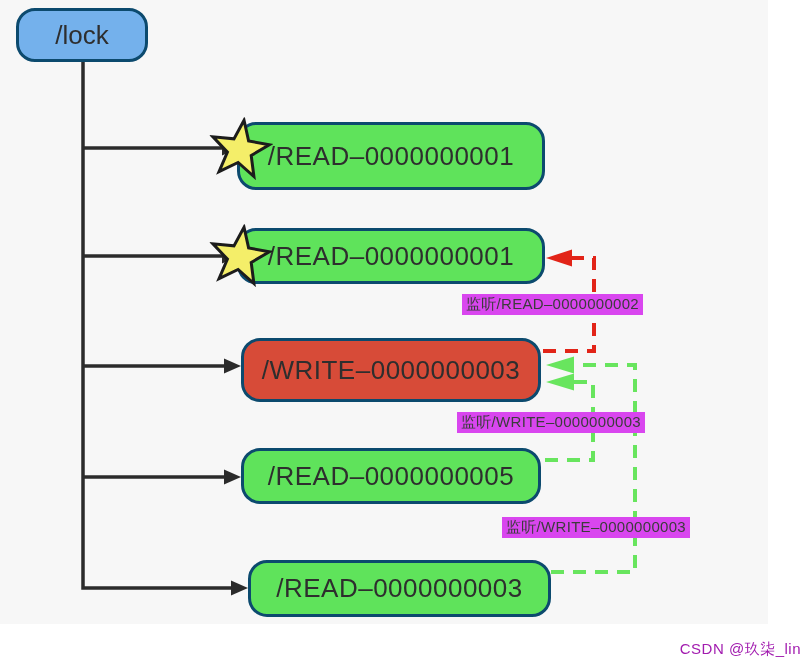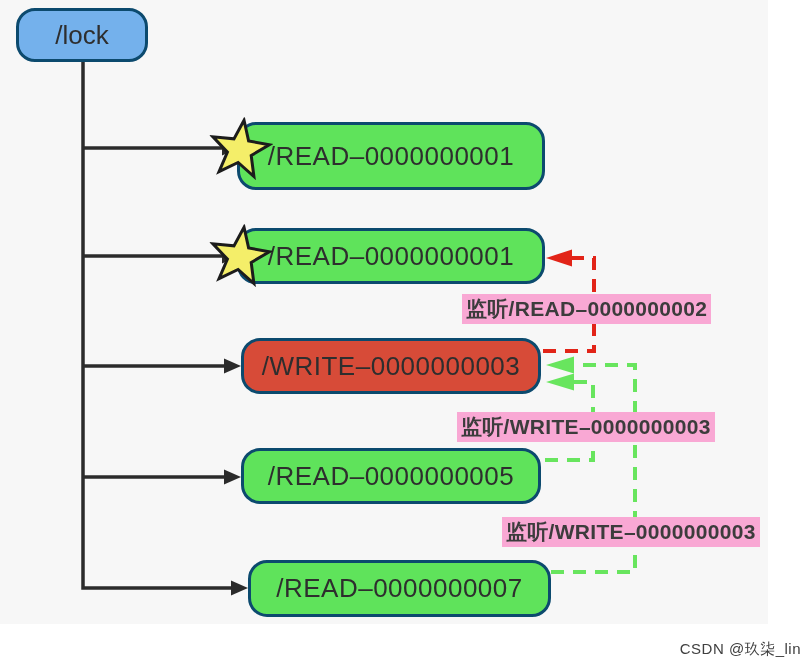--- a/index.html
+++ b/index.html
@@ -9,33 +9,33 @@
   #connectors{position:absolute;left:0;top:0;z-index:1;}
   .node{position:absolute;box-sizing:border-box;border:3px solid #0c4a6e;border-radius:19px;
         display:flex;align-items:center;justify-content:center;z-index:2;
         font-size:26px;letter-spacing:0.5px;color:#2e2e2e;white-space:nowrap;}
   .node.green{background:#5fe35b;}
   .node.red{background:#d74b38;}
   .node.blue{background:#74b1ec;}
   #node-root{left:16px;top:8px;width:132px;height:54px;font-size:26px;letter-spacing:0;}
   #node-1{left:237px;top:122px;width:308px;height:68px;}
   #node-2{left:237px;top:228px;width:308px;height:56px;}
-  #node-3{left:241px;top:338px;width:300px;height:56px;}
+  #node-3{left:241px;top:338px;width:300px;height:64px;}
   #node-4{left:241px;top:448px;width:300px;height:56px;}
   #node-5{left:248px;top:560px;width:303px;height:57px;}
   .star{position:absolute;width:64px;height:64px;z-index:3;transform:rotate(8deg);}
   #star-1{left:208px;top:117px;}
   #star-2{left:208px;top:224px;}
-  .watch-label{position:absolute;z-index:4;background:#f9a8d4;color:#3c3c3c;
-               font-size:21px;letter-spacing:0.3px;padding:1px 4px;white-space:nowrap;font-weight:bold;}
+  .watch-label{position:absolute;z-index:4;background:#d946ef;color:#3c3c3c;
+               font-size:15px;letter-spacing:0.3px;padding:1px 4px;white-space:nowrap;}
   #watch-label-0{left:462px;top:294px;}
   #watch-label-1{left:457px;top:412px;}
   #watch-label-2{left:502px;top:517px;}
   #watermark{position:absolute;right:4px;top:640px;width:300px;text-align:right;
-             font-size:15px;color:#404040;letter-spacing:0.5px;z-index:4;}
+             font-size:15px;color:#a21caf;letter-spacing:0.5px;z-index:4;}
 </style>
 </head>
 <body>
 
 <div id="stage">
   <div id="canvas-bg"></div>
 
   <svg id="connectors" width="805" height="668" viewBox="0 0 805 668">
 
     <g stroke="#2b2b2b" stroke-width="3.5" fill="none">
@@ -67,21 +67,21 @@
       <path d="M551,572 H635 V365 H574" fill="none" stroke="#68e55e" stroke-width="4" stroke-dasharray="13 9"></path>
       <polygon points="574,356.5 546,365 574,373.5" fill="#68e55e"></polygon>
     </g>
   </svg>
 
   <div class="node blue" id="node-root">/lock</div>
   <div class="node green" id="node-1">/READ–0000000001</div>
   <div class="node green" id="node-2">/READ–0000000001</div>
   <div class="node red" id="node-3">/WRITE–0000000003</div>
   <div class="node green" id="node-4">/READ–0000000005</div>
-  <div class="node green" id="node-5">/READ–0000000007</div>
+  <div class="node green" id="node-5">/READ–0000000003</div>
 
   <svg class="star" id="star-1" viewBox="0 0 64 64">
     <polygon points="32,3 39.4,22.8 60.5,23.7 44,36.9 49.6,57.3 32,45.6 14.4,57.3 20,36.9 3.5,23.7 24.6,22.8" fill="#f4ee69" stroke="#1c1c1c" stroke-width="3" stroke-linejoin="miter"></polygon>
   </svg>
   <svg class="star" id="star-2" viewBox="0 0 64 64">
     <polygon points="32,3 39.4,22.8 60.5,23.7 44,36.9 49.6,57.3 32,45.6 14.4,57.3 20,36.9 3.5,23.7 24.6,22.8" fill="#f4ee69" stroke="#1c1c1c" stroke-width="3" stroke-linejoin="miter"></polygon>
   </svg>
 
   <div class="watch-label" id="watch-label-0">监听/READ–0000000002</div>
   <div class="watch-label" id="watch-label-1">监听/WRITE–0000000003</div>

